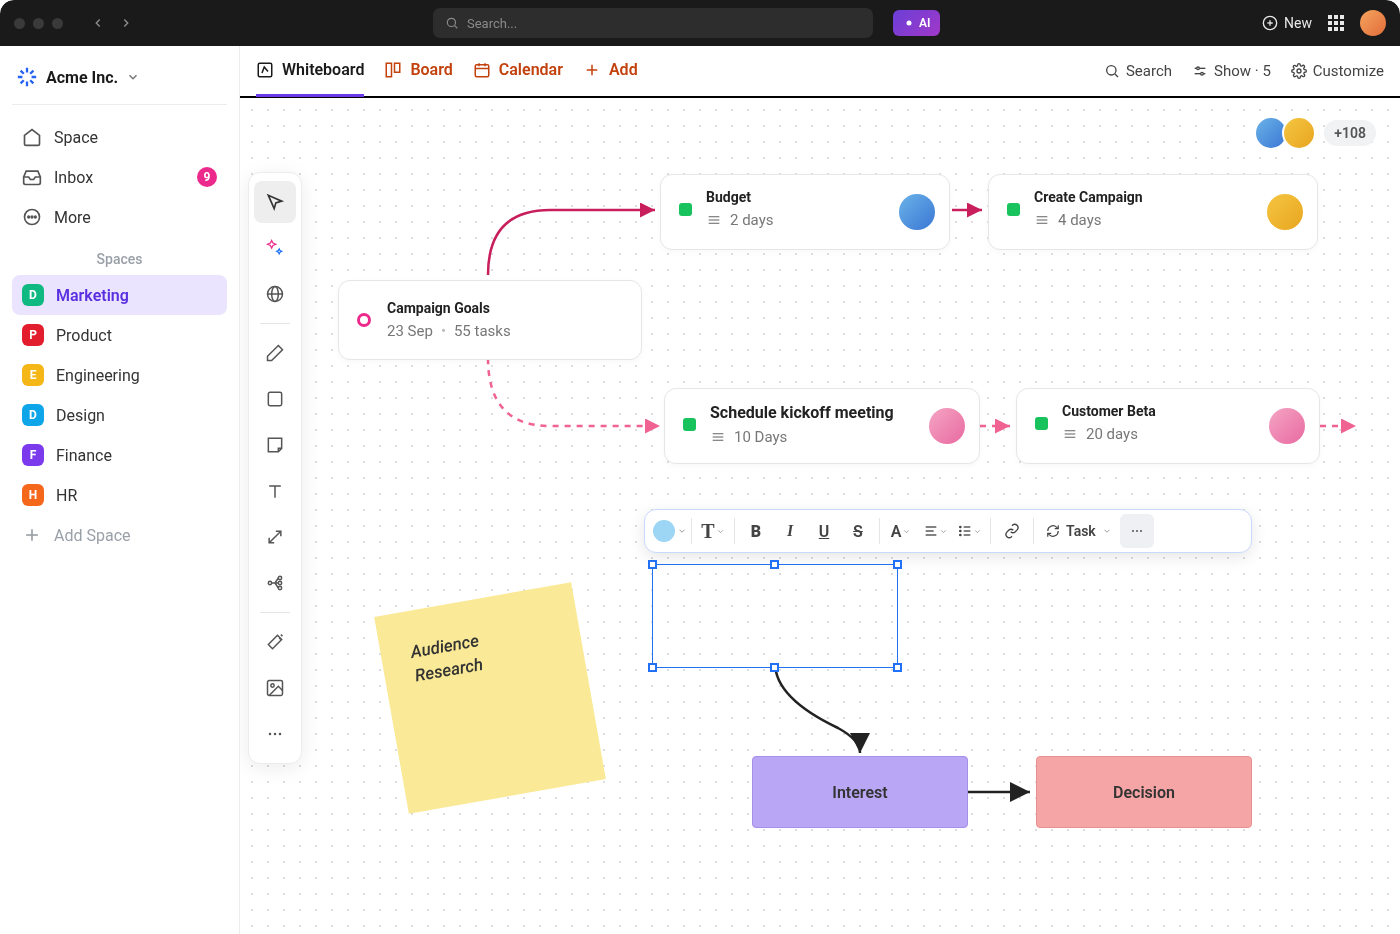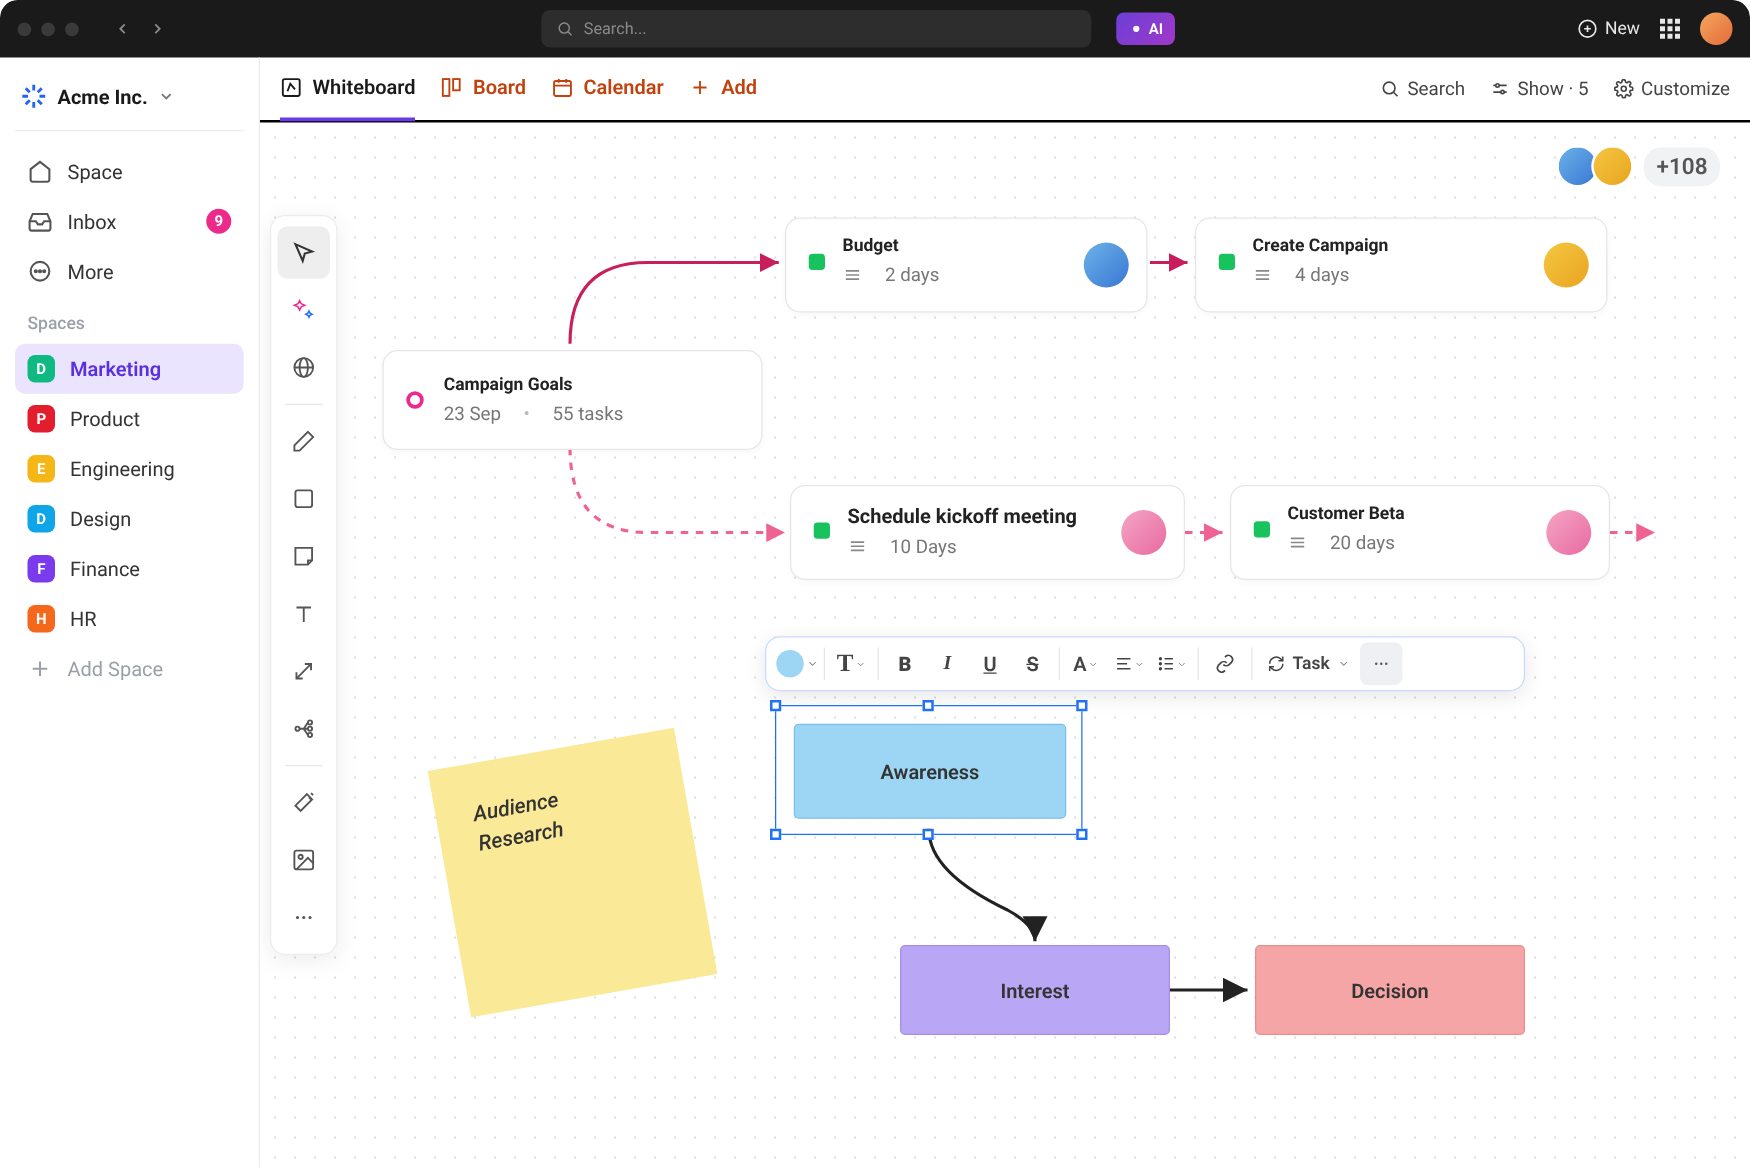--- a/index.html
+++ b/index.html
@@ -11,21 +11,21 @@
 .nav-arrows svg { cursor: pointer; }
 .search-box { flex: 0 0 440px; margin-left: 290px; height: 30px; background: #2d2d2d; border-radius: 7px; display: flex; align-items: center; padding: 0 12px; color: #8a8a8a; font-size: 13px; gap: 8px; }
 .ai-badge { margin-left: 10px; height: 26px; padding: 0 10px; background: linear-gradient(135deg,#6b3fd6,#a038c9); border-radius: 6px; display: flex; align-items: center; color: #fff; font-size: 12px; font-weight: 600; gap: 4px; }
 .tb-right { margin-left: auto; display: flex; align-items: center; gap: 16px; color: #e8e8e8; font-size: 14px; }
 .tb-right .new { display: flex; align-items: center; gap: 6px; cursor: pointer; }
 .grid-icon { display: grid; grid-template-columns: repeat(3,4px); grid-template-rows: repeat(3,4px); gap: 2px; }
 .grid-icon span { background: #e8e8e8; }
 .avatar-sm { width: 26px; height: 26px; border-radius: 50%; background: linear-gradient(135deg,#f5a55e,#e26c3a); }
 
 .body-wrap { display: flex; height: calc(100% - 46px); }
-.sidebar { width: 208px; border-right: 1px solid #ececec; padding: 14px 12px; }
+.sidebar { width: 240px; border-right: 1px solid #ececec; padding: 14px 12px; text-align: center; }
 .workspace { display: flex; align-items: center; gap: 8px; padding: 6px 4px 16px; cursor: pointer; border-bottom: 1px solid #ececec; }
 .logo { width: 22px; height: 22px; color: #2563f5; }
 .workspace-name { font-weight: 700; font-size: 16px; color: #1a1a1a; }
 .sb-section { margin-top: 12px; }
 .sb-item { display: flex; align-items: center; gap: 12px; height: 40px; padding: 0 10px; border-radius: 8px; cursor: pointer; font-size: 16px; color: #333; }
 .sb-head { font-size: 14px; color: #9aa0a8; padding: 14px 10px 8px; font-weight: 500; }
 .badge-pink { margin-left: auto; background: #ec2a8c; color: #fff; border-radius: 10px; font-size: 12px; font-weight: 700; min-width: 20px; height: 20px; display: inline-flex; align-items: center; justify-content: center; padding: 0 6px; }
 .space-item { display: flex; align-items: center; gap: 12px; height: 40px; padding: 0 10px; border-radius: 8px; cursor: pointer; font-size: 16px; color: #333; }
 .space-item.active { background: #eae4ff; color: #5a2fe0; font-weight: 600; }
 .sq { width: 22px; height: 22px; border-radius: 6px; display: inline-flex; align-items: center; justify-content: center; color: #fff; font-size: 12px; font-weight: 700; }
@@ -38,38 +38,38 @@
 .vb-btn { display: inline-flex; align-items: center; gap: 6px; cursor: pointer; }
 
 .canvas { flex: 1; position: relative; background-image: radial-gradient(#ddd 1px, transparent 1px); background-size: 16px 16px; background-position: 4px 4px; overflow: hidden; }
 .floating-toolbar { position: absolute; top: 74px; left: 8px; width: 54px; background: #fff; border: 1px solid #ececec; border-radius: 12px; box-shadow: 0 4px 20px rgba(0,0,0,0.08); padding: 8px 0; display: flex; flex-direction: column; align-items: center; gap: 4px; }
 .tool { width: 42px; height: 42px; border-radius: 8px; display: flex; align-items: center; justify-content: center; cursor: pointer; color: #4b4b4b; }
 .tool.active { background: #eee; }
 .tool-divider { width: 30px; height: 1px; background: #e5e5e5; margin: 4px 0; }
 
 .card { position: absolute; background: #fff; border: 1px solid #e6e6e6; border-radius: 12px; padding: 14px 18px; box-shadow: 0 2px 6px rgba(0,0,0,0.03); }
 .card-title { font-weight: 700; font-size: 14px; color: #222; }
-.card-sub { display: flex; align-items: center; gap: 18px; color: #777; margin-top: 6px; font-size: 15px; }
+.card-sub { display: flex; align-items: center; gap: 8px; color: #777; margin-top: 6px; font-size: 15px; }
 .status-dot { width: 14px; height: 14px; border: 3px solid #ec2a8c; border-radius: 50%; display: inline-block; }
 .status-sq { width: 13px; height: 13px; background: #18c25d; border-radius: 3px; display: inline-block; }
 .mini-avatar { width: 36px; height: 36px; border-radius: 50%; position: absolute; right: 14px; top: 50%; transform: translateY(-50%); }
 
 .format-toolbar { position: absolute; background: #fff; border: 1px solid #c9d9ff; border-radius: 12px; height: 44px; display: flex; align-items: center; padding: 0 8px; box-shadow: 0 4px 16px rgba(0,0,0,0.1); }
 .ft-btn { width: 34px; height: 34px; display: inline-flex; align-items: center; justify-content: center; cursor: pointer; color: #444; border-radius: 6px; font-weight: 600; }
 .ft-sep { width: 1px; height: 26px; background: #e5e5e5; margin: 0 4px; }
 .color-swatch { width: 22px; height: 22px; background: #9dd5f4; border-radius: 50%; }
 
 .sticky-note { position: absolute; width: 200px; height: 200px; background: #fae996; transform: rotate(-10deg); padding: 30px; font-size: 17px; color: #333; font-style: italic; font-weight: 500; line-height: 1.4; }
 .flow-box { position: absolute; border-radius: 4px; display: flex; align-items: center; justify-content: center; font-weight: 600; color: #333; }
 .selected-wrap { position: absolute; border: 1px solid #2071f5; }
 .sel-handle { position: absolute; width: 9px; height: 9px; background: #fff; border: 2px solid #2071f5; }
 
 .avatars-row { position: absolute; top: 18px; right: 24px; display: flex; align-items: center; }
 .avatars-row .mini-avatar { position: static; width: 34px; height: 34px; transform: none; margin-left: -6px; border: 2px solid #fff; }
-.more-count { margin-left: 8px; background: #f1f2f4; border-radius: 14px; font-size: 18px; font-weight: 600; color: #555; padding: 5px 10px; }
+.more-count { margin-left: 8px; background: #f1f2f4; border-radius: 14px; font-size: 14px; font-weight: 600; color: #555; padding: 5px 10px; }
 
 svg { display: block; }
 </style>
 </head>
 <body>
 
 <div class="topbar">
   <div class="traffic">
       <span></span>
       <span></span>
@@ -531,23 +531,20 @@
       </div>
       <style>.sticky-note{left:150px;top:500px}</style>
 
       <div class="selected-wrap" style="left:412px;top:466px;width:246px;height:104px">
         <div class="sel-handle" style="top:-5px;left:-5px"></div>
         <div class="sel-handle" style="top:-5px;right:-5px"></div>
         <div class="sel-handle" style="bottom:-5px;left:-5px"></div>
         <div class="sel-handle" style="bottom:-5px;right:-5px"></div>
         <div class="sel-handle" style="top:-5px;left:calc(50% - 5px)"></div>
         <div class="sel-handle" style="bottom:-5px;left:calc(50% - 5px)"></div>
-        <div class="flow-box" style="left:14px;top:14px;width:218px;height:76px;background:#9dd5f4;border:1px solid #7cbfe8">
-            <span>Awareness</span>
-          </div>
       </div>
 
       <div class="flow-box" style="left:512px;top:658px;width:216px;height:72px;background:#b9a6f5;border:1px solid #a58fe8">
           <span>Interest</span>
         </div>
 
       <div class="flow-box" style="left:796px;top:658px;width:216px;height:72px;background:#f5a5a5;border:1px solid #e88f8f">
           <span>Decision</span>
         </div>
 

